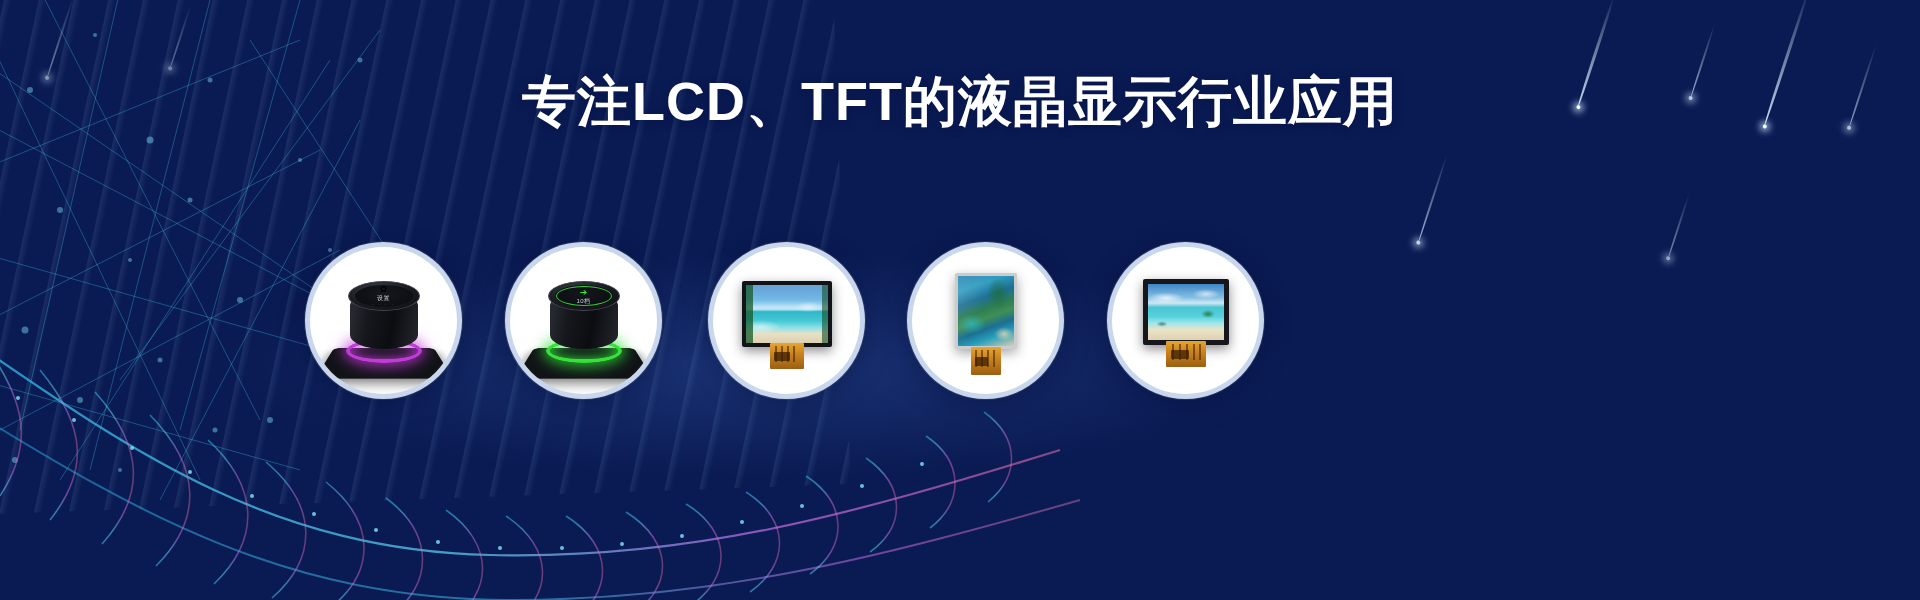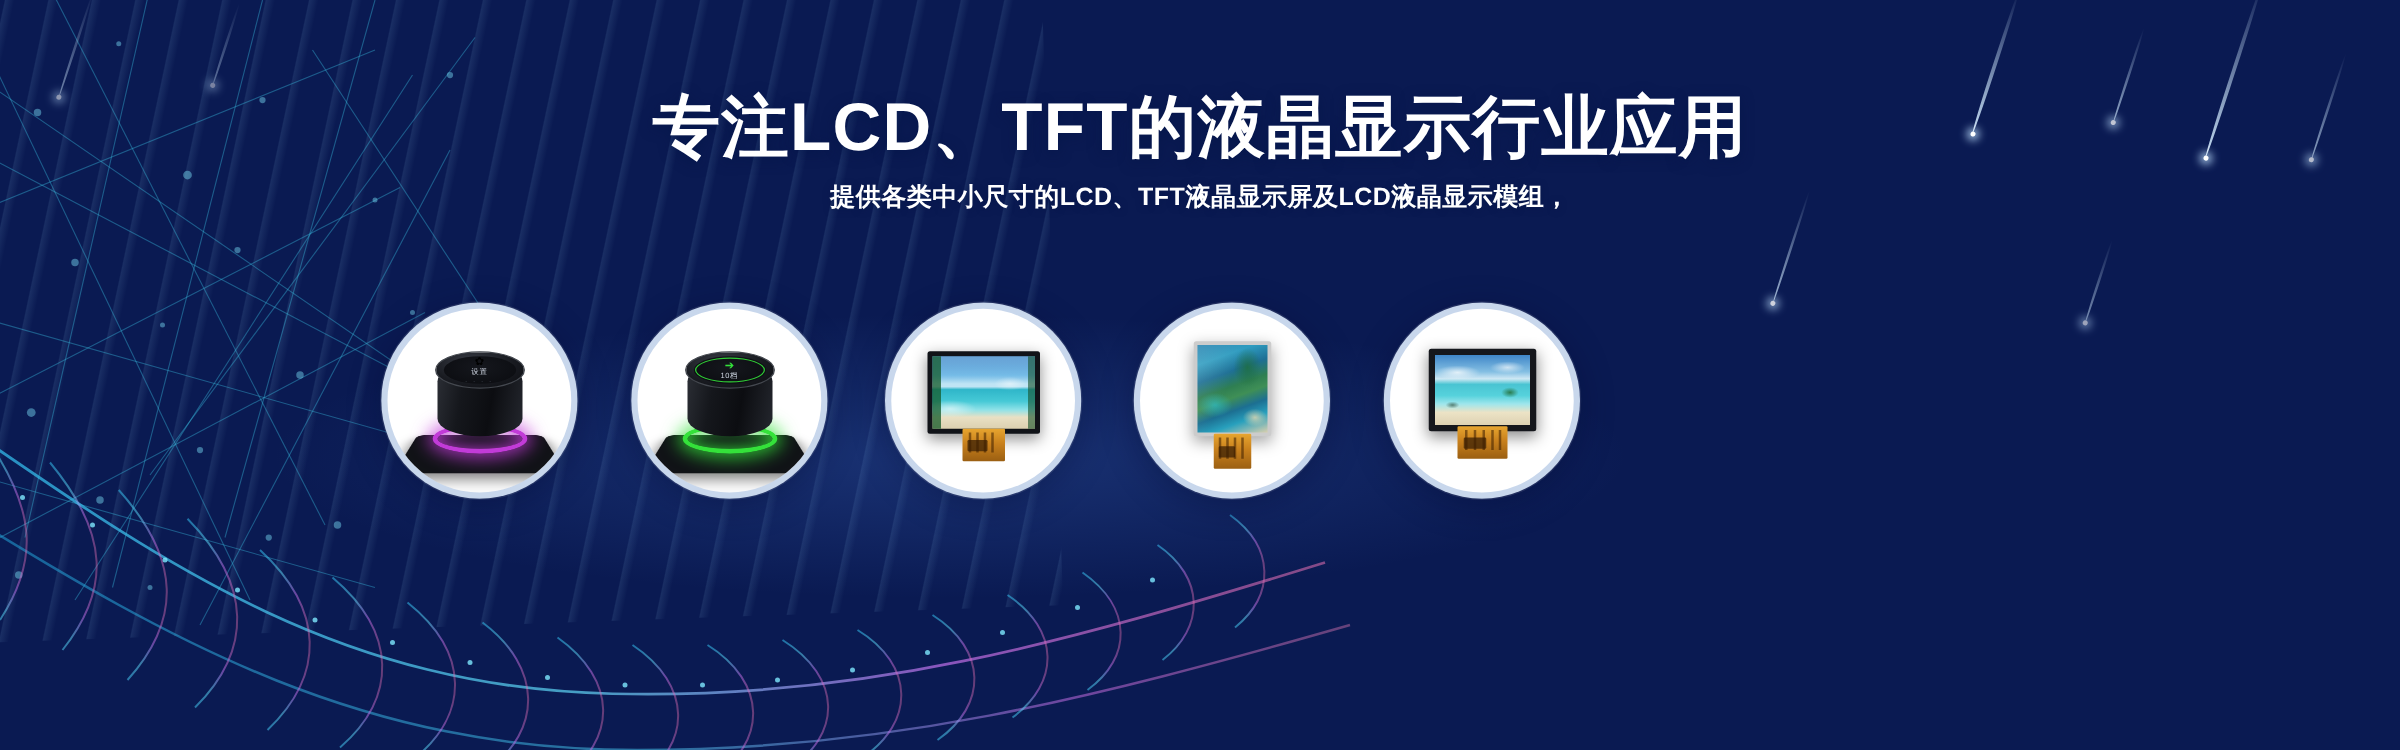--- a/index.html
+++ b/index.html
@@ -257,21 +257,20 @@
     <div class="meteor" style="left:1862px; top:40px;   width:2px; height:90px;  transform:rotate(18deg); opacity:.7;"></div>
     <div class="meteor" style="left:1432px; top:150px;  width:2px; height:95px;  transform:rotate(18deg); opacity:.8;"></div>
     <div class="meteor" style="left:1678px; top:190px;  width:2px; height:70px;  transform:rotate(18deg); opacity:.6;"></div>
     <div class="meteor" style="left:60px;   top:-10px;  width:2px; height:90px;  transform:rotate(18deg); opacity:.55;"></div>
     <div class="meteor" style="left:180px;  top:0px;    width:2px; height:70px;  transform:rotate(18deg); opacity:.45;"></div>
   </div>
 
   <div class="rowglow"></div>
 
   <div class="headline">专注LCD、TFT的液晶显示行业应用</div>
-  <div class="subline sub1">提供各类中小尺寸的LCD、TFT液晶显示屏及LCD液晶显示模组，</div>
 
   <div class="circle" style="left:305px; top:242px; --led:#c23bd8; --ledglow:rgba(194,59,216,.75);">
     <div class="inner">
       <div class="plate"></div>
       <div class="ledring"></div>
       <div class="body"></div>
       <div class="top"></div>
       <div class="screen">
         <span class="scr-emoji">✿</span>
         <span class="scr-text">设置</span>

